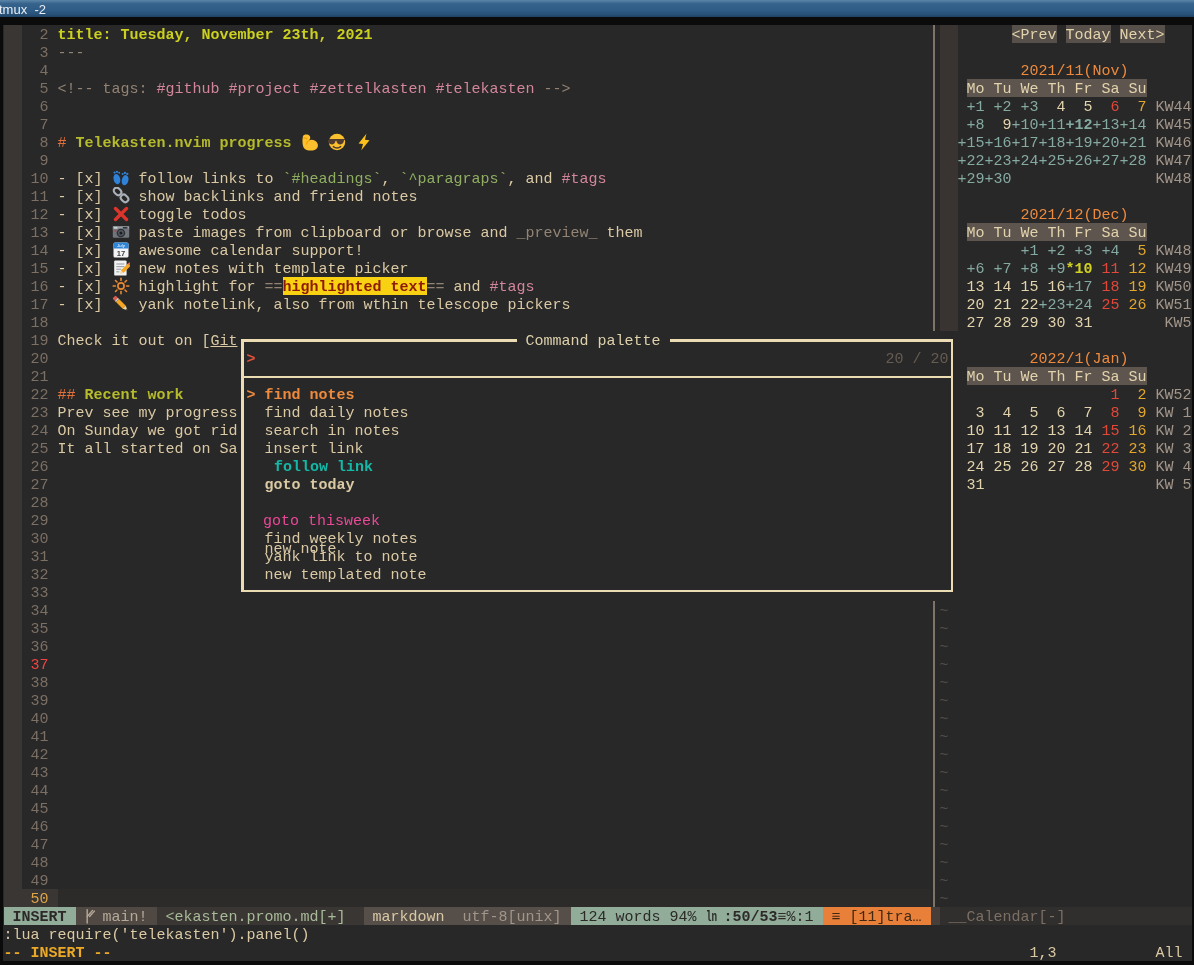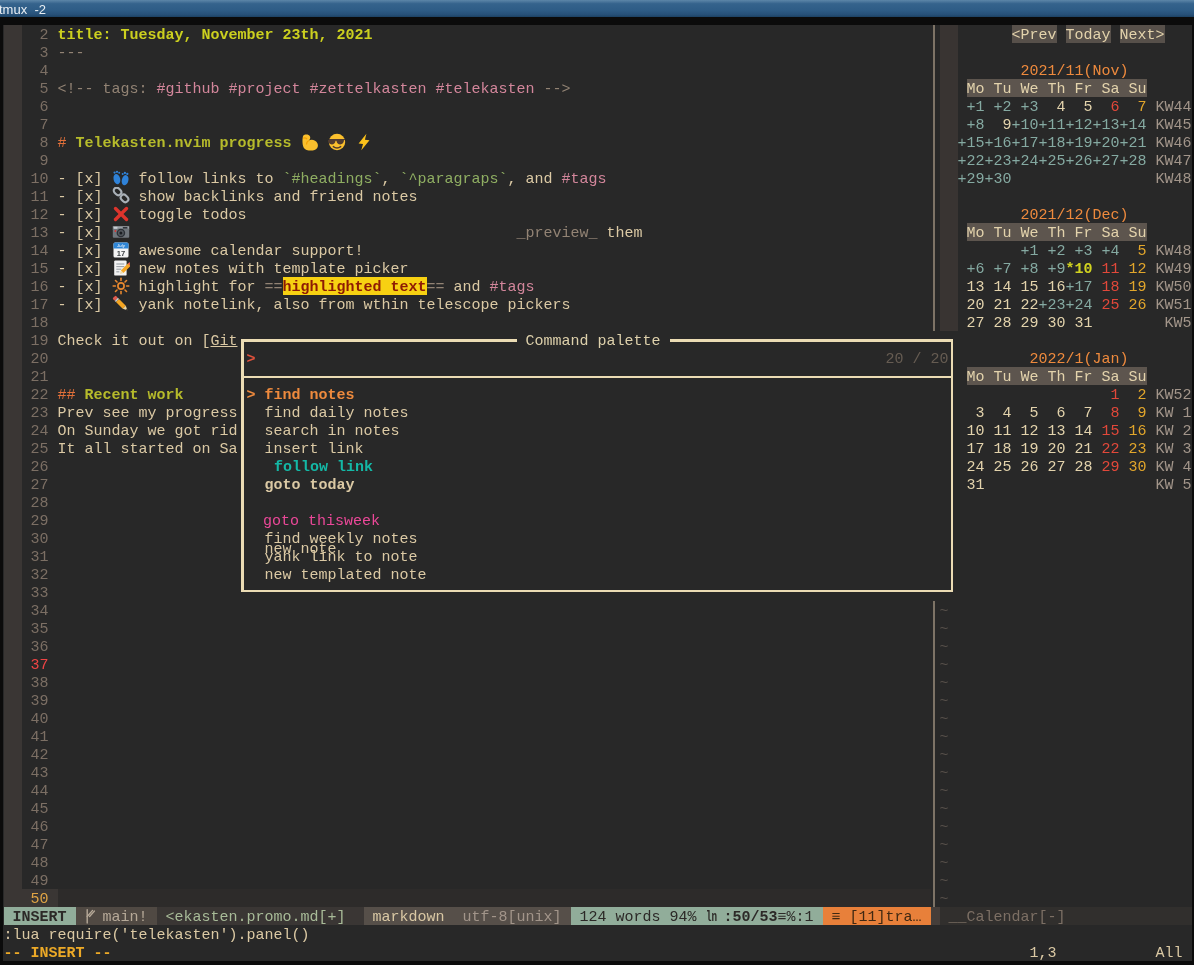--- a/index.html
+++ b/index.html
@@ -124,20 +124,21 @@
 <svg style="position:absolute;left:111.5px;top:223px" width="18" height="18" viewBox="0 0 18 18">
       <rect x="0.8" y="3.2" width="16.4" height="3.4" fill="#9aa0a6"></rect>
       <rect x="0.8" y="5.5" width="16.4" height="9.3" rx="1" fill="#70767c"></rect>
       <rect x="2" y="3.8" width="3.4" height="2" fill="#c8cdd2"></rect>
       <rect x="10.8" y="4" width="4.6" height="1.6" fill="#30343a"></rect>
       <circle cx="8.9" cy="10" r="4.3" fill="#2c3036"></circle>
       <circle cx="8.9" cy="10" r="2.9" fill="#54595f"></circle>
       <circle cx="8.9" cy="10" r="1.5" fill="#1b1e22"></circle>
       <circle cx="3.4" cy="8" r="0.9" fill="#d33"></circle> 
     </svg>
+<div class="t" style="position:absolute;left:138.5px;top:223px;color:#dbc9a4;">paste images from clipboard or browse and </div>
 <div class="t" style="position:absolute;left:516.5px;top:223px;color:#928374;">_preview_</div>
 <div class="t" style="position:absolute;left:597.5px;top:223px;color:#dbc9a4;"> them</div>
 <div class="t" style="position:absolute;left:57.5px;top:241px;color:#dbc9a4;">- [x]</div>
 <svg style="position:absolute;left:111.5px;top:241px" width="18" height="18" viewBox="0 0 18 18">
       <rect x="1.5" y="1.5" width="15" height="15" rx="1.6" fill="#f4f4f4"></rect>
       <path d="M1.5 3.1 a1.6 1.6 0 0 1 1.6-1.6 h11.8 a1.6 1.6 0 0 1 1.6 1.6 V7.6 H1.5 Z" fill="#2f86d6"></path>
       <text x="9" y="6.4" font-family="Liberation Sans" font-size="4.4" fill="#fff" text-anchor="middle" font-style="italic">July</text>
       <text x="9" y="14.6" font-family="Liberation Sans" font-size="7.6" fill="#3c4043" text-anchor="middle" font-weight="bold">17</text>
     </svg>
 <div class="t" style="position:absolute;left:138.5px;top:241px;color:#dbc9a4;">awesome calendar support!</div>
@@ -209,21 +210,21 @@
 <div class="t" style="position:absolute;left:1011.5px;top:97px;color:#85aaa2;"> +3</div>
 <div class="t" style="position:absolute;left:1038.5px;top:97px;color:#e3d3ac;">  4</div>
 <div class="t" style="position:absolute;left:1065.5px;top:97px;color:#e3d3ac;">  5</div>
 <div class="t" style="position:absolute;left:1092.5px;top:97px;color:#e2483a;">  6</div>
 <div class="t" style="position:absolute;left:1119.5px;top:97px;color:#e2a62b;">  7</div>
 <div class="t" style="position:absolute;left:1155.5px;top:97px;color:#a2958a;">KW44</div>
 <div class="t" style="position:absolute;left:957.5px;top:115px;color:#85aaa2;"> +8</div>
 <div class="t" style="position:absolute;left:984.5px;top:115px;color:#e3d3ac;">  9</div>
 <div class="t" style="position:absolute;left:1011.5px;top:115px;color:#85aaa2;">+10</div>
 <div class="t" style="position:absolute;left:1038.5px;top:115px;color:#85aaa2;">+11</div>
-<div class="t" style="position:absolute;left:1065.5px;top:115px;color:#85aaa2;">+12</div>
+<div class="t" style="position:absolute;left:1065.5px;top:115px;color:#85aaa2;font-weight:bold;">+12</div>
 <div class="t" style="position:absolute;left:1092.5px;top:115px;color:#85aaa2;">+13</div>
 <div class="t" style="position:absolute;left:1119.5px;top:115px;color:#85aaa2;">+14</div>
 <div class="t" style="position:absolute;left:1155.5px;top:115px;color:#a2958a;">KW45</div>
 <div class="t" style="position:absolute;left:957.5px;top:133px;color:#85aaa2;">+15</div>
 <div class="t" style="position:absolute;left:984.5px;top:133px;color:#85aaa2;">+16</div>
 <div class="t" style="position:absolute;left:1011.5px;top:133px;color:#85aaa2;">+17</div>
 <div class="t" style="position:absolute;left:1038.5px;top:133px;color:#85aaa2;">+18</div>
 <div class="t" style="position:absolute;left:1065.5px;top:133px;color:#85aaa2;">+19</div>
 <div class="t" style="position:absolute;left:1092.5px;top:133px;color:#85aaa2;">+20</div>
 <div class="t" style="position:absolute;left:1119.5px;top:133px;color:#85aaa2;">+21</div>

